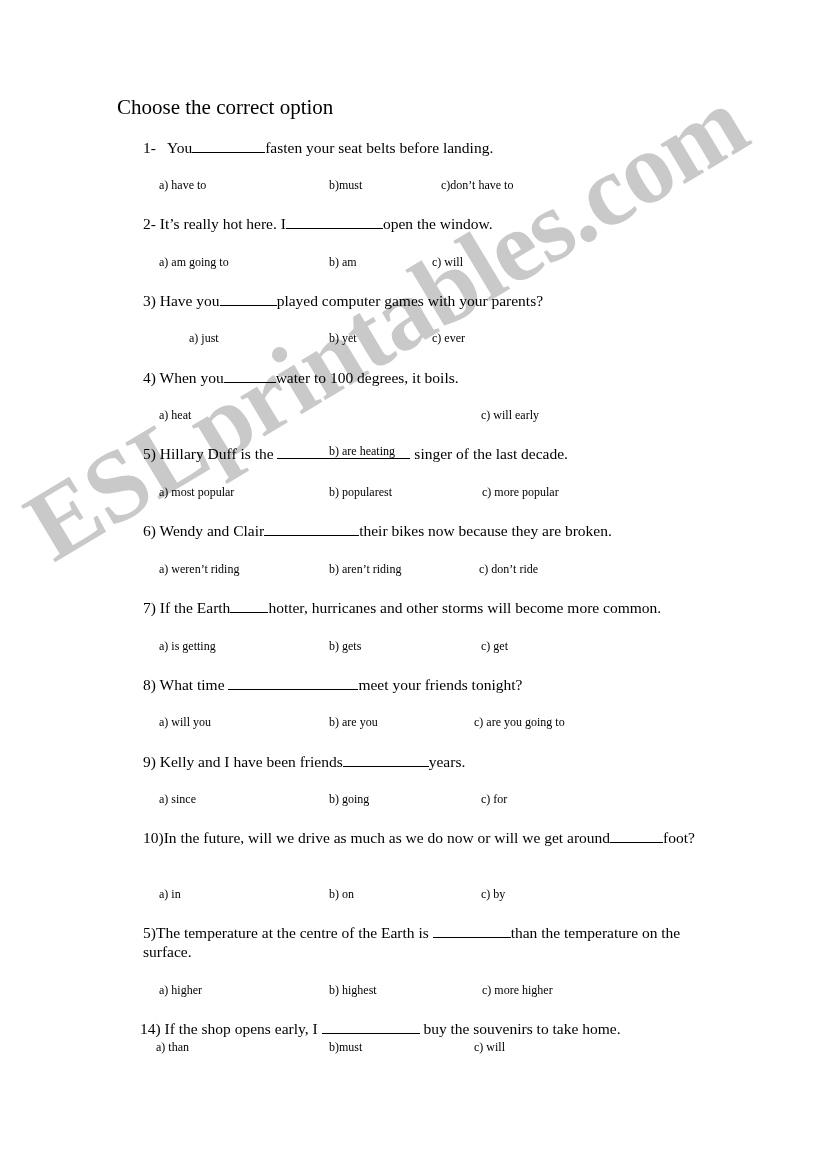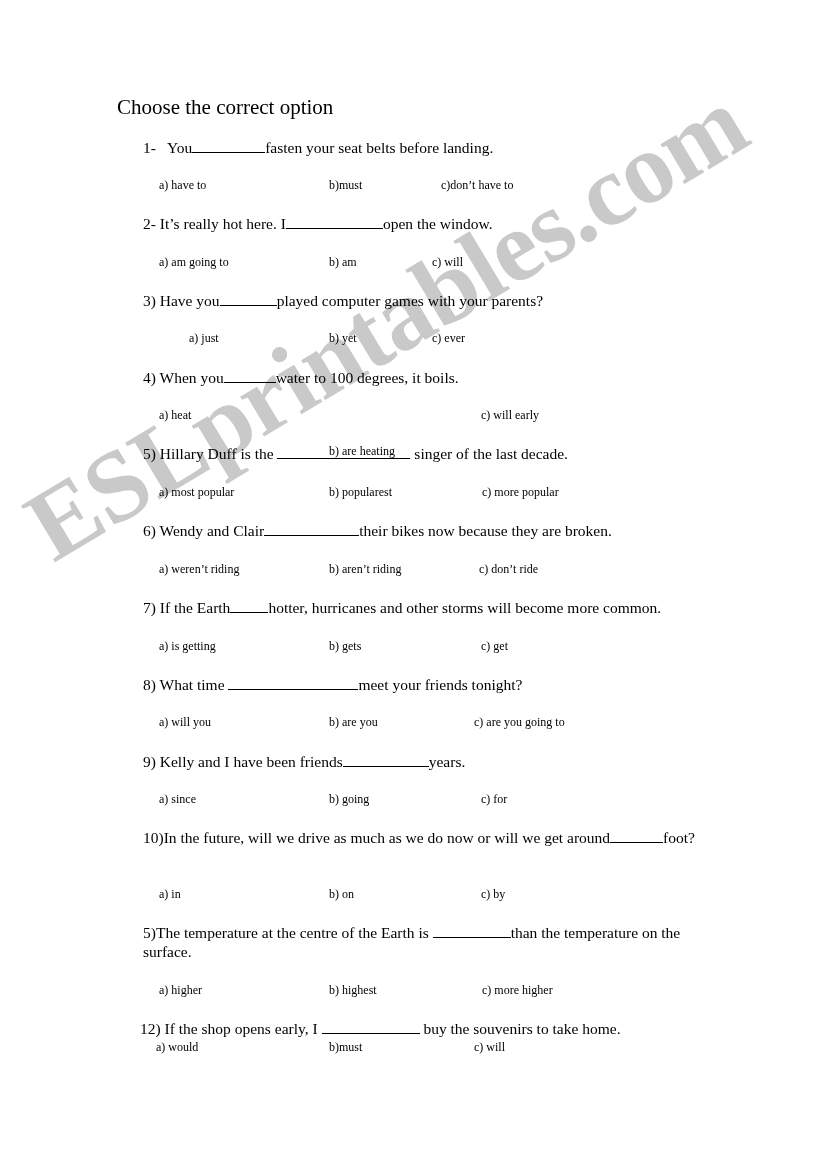--- a/index.html
+++ b/index.html
@@ -215,22 +215,22 @@
     <div class="qblock qhang" style="top:923px;">
       <span class="qtext wrap"><span>5)</span><span>The temperature at the centre of the Earth is </span><span class="blank" style="width:78px;"></span><span>than the temperature on the surface.</span></span>
     </div>
     <div class="opts" style="top:981px;">
       <span class="opt" style="left:143px;">a) higher</span>
       <span class="opt" style="left:313px;">b) highest</span>
       <span class="opt" style="left:466px;">c) more higher</span>
     </div>
 
     <div class="qblock" style="top:1019px; left:140px;">
-      <span class="qtext"><span>12)</span><span> If the shop opens early, I </span><span class="blank" style="width:98px;"></span><span> buy the souvenirs to take home.</span></span>
+      <span class="qtext"><span>14)</span><span> If the shop opens early, I </span><span class="blank" style="width:98px;"></span><span> buy the souvenirs to take home.</span></span>
     </div>
     <div class="opts" style="top:1038px;">
-      <span class="opt" style="left:140px;">a) would</span>
+      <span class="opt" style="left:140px;">a) than</span>
       <span class="opt" style="left:313px;">b)must</span>
       <span class="opt" style="left:458px;">c) will</span>
     </div>
 
   </div>
 </div>
 
 </body></html>

